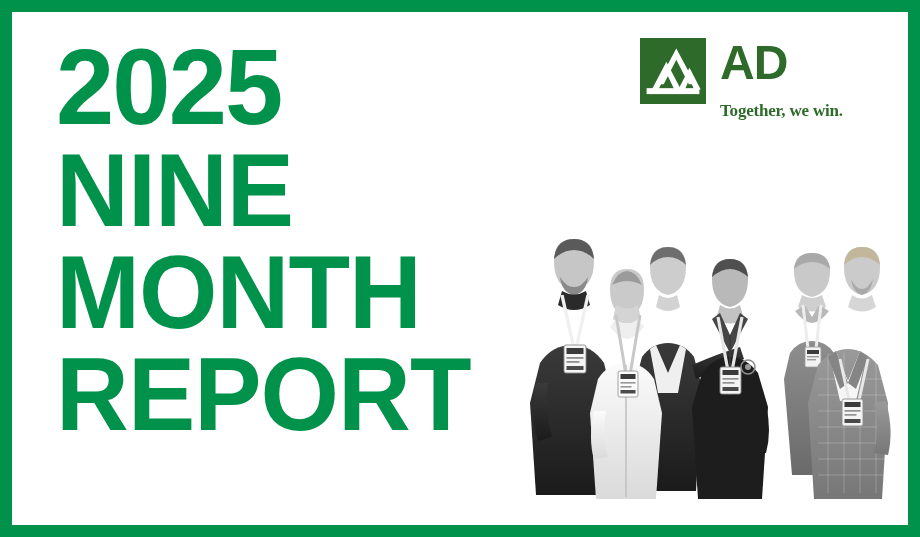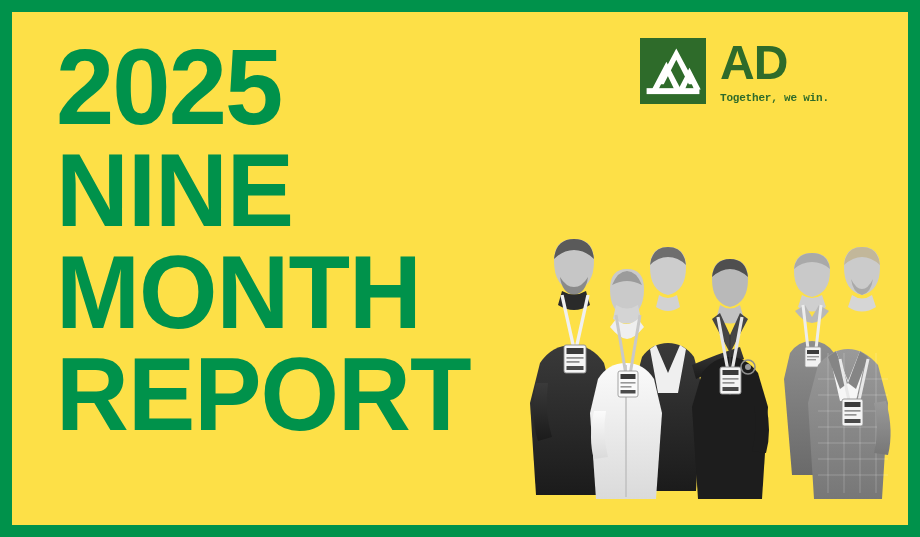--- a/index.html
+++ b/index.html
@@ -20,21 +20,21 @@
     overflow: hidden;
   }
 
   
   #canvas {
     position: absolute;
     left: 12px;
     top: 12px;
     width: 896px;
     height: 513px;
-    background: #fde047;
+    background: #ffffff;
     overflow: hidden;
   }
 
   
   .title-block {
     position: absolute;
     left: 44px;
     top: 22px;
     width: 520px;
   }
@@ -77,25 +77,25 @@
     display: block;
     color: #2E6B2A;
     font-family: "Liberation Sans", sans-serif;
     font-weight: bold;
     font-size: 48px;
     line-height: 0.96;
     letter-spacing: -1px;
   }
   .logo-tagline {
     display: block;
-    margin-top: 7px;
+    margin-top: 16px;
     color: #2E6B2A;
-    font-family: Liberation Mono, monospace;
+    font-family: Liberation Serif, serif;
     font-weight: bold;
-    font-size: 11px;
+    font-size: 17px;
     line-height: 1;
     letter-spacing: -0.2px;
   }
 
   
   .photo {
     position: absolute;
     right: -6px;
     bottom: 0;
     width: 392px;

